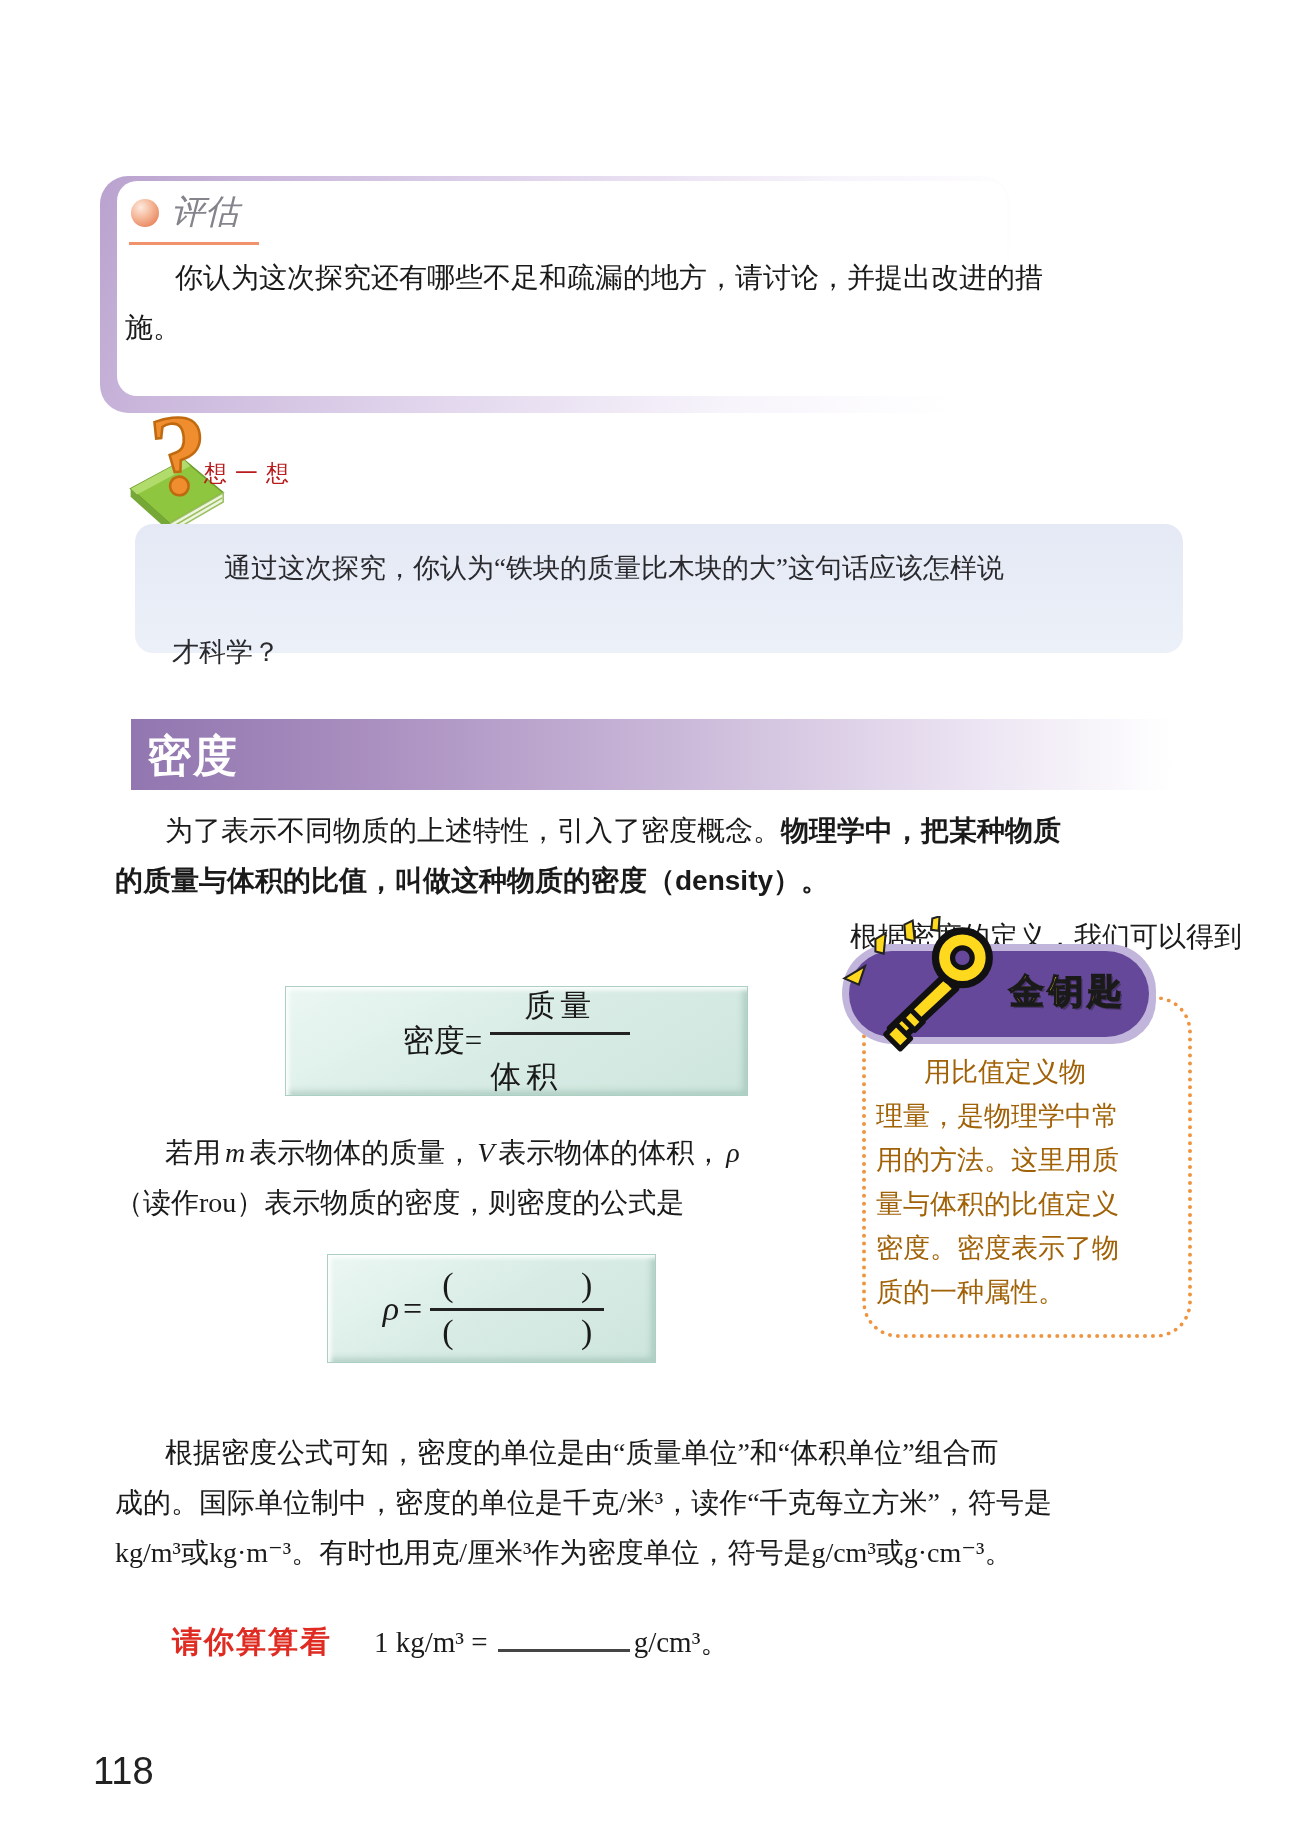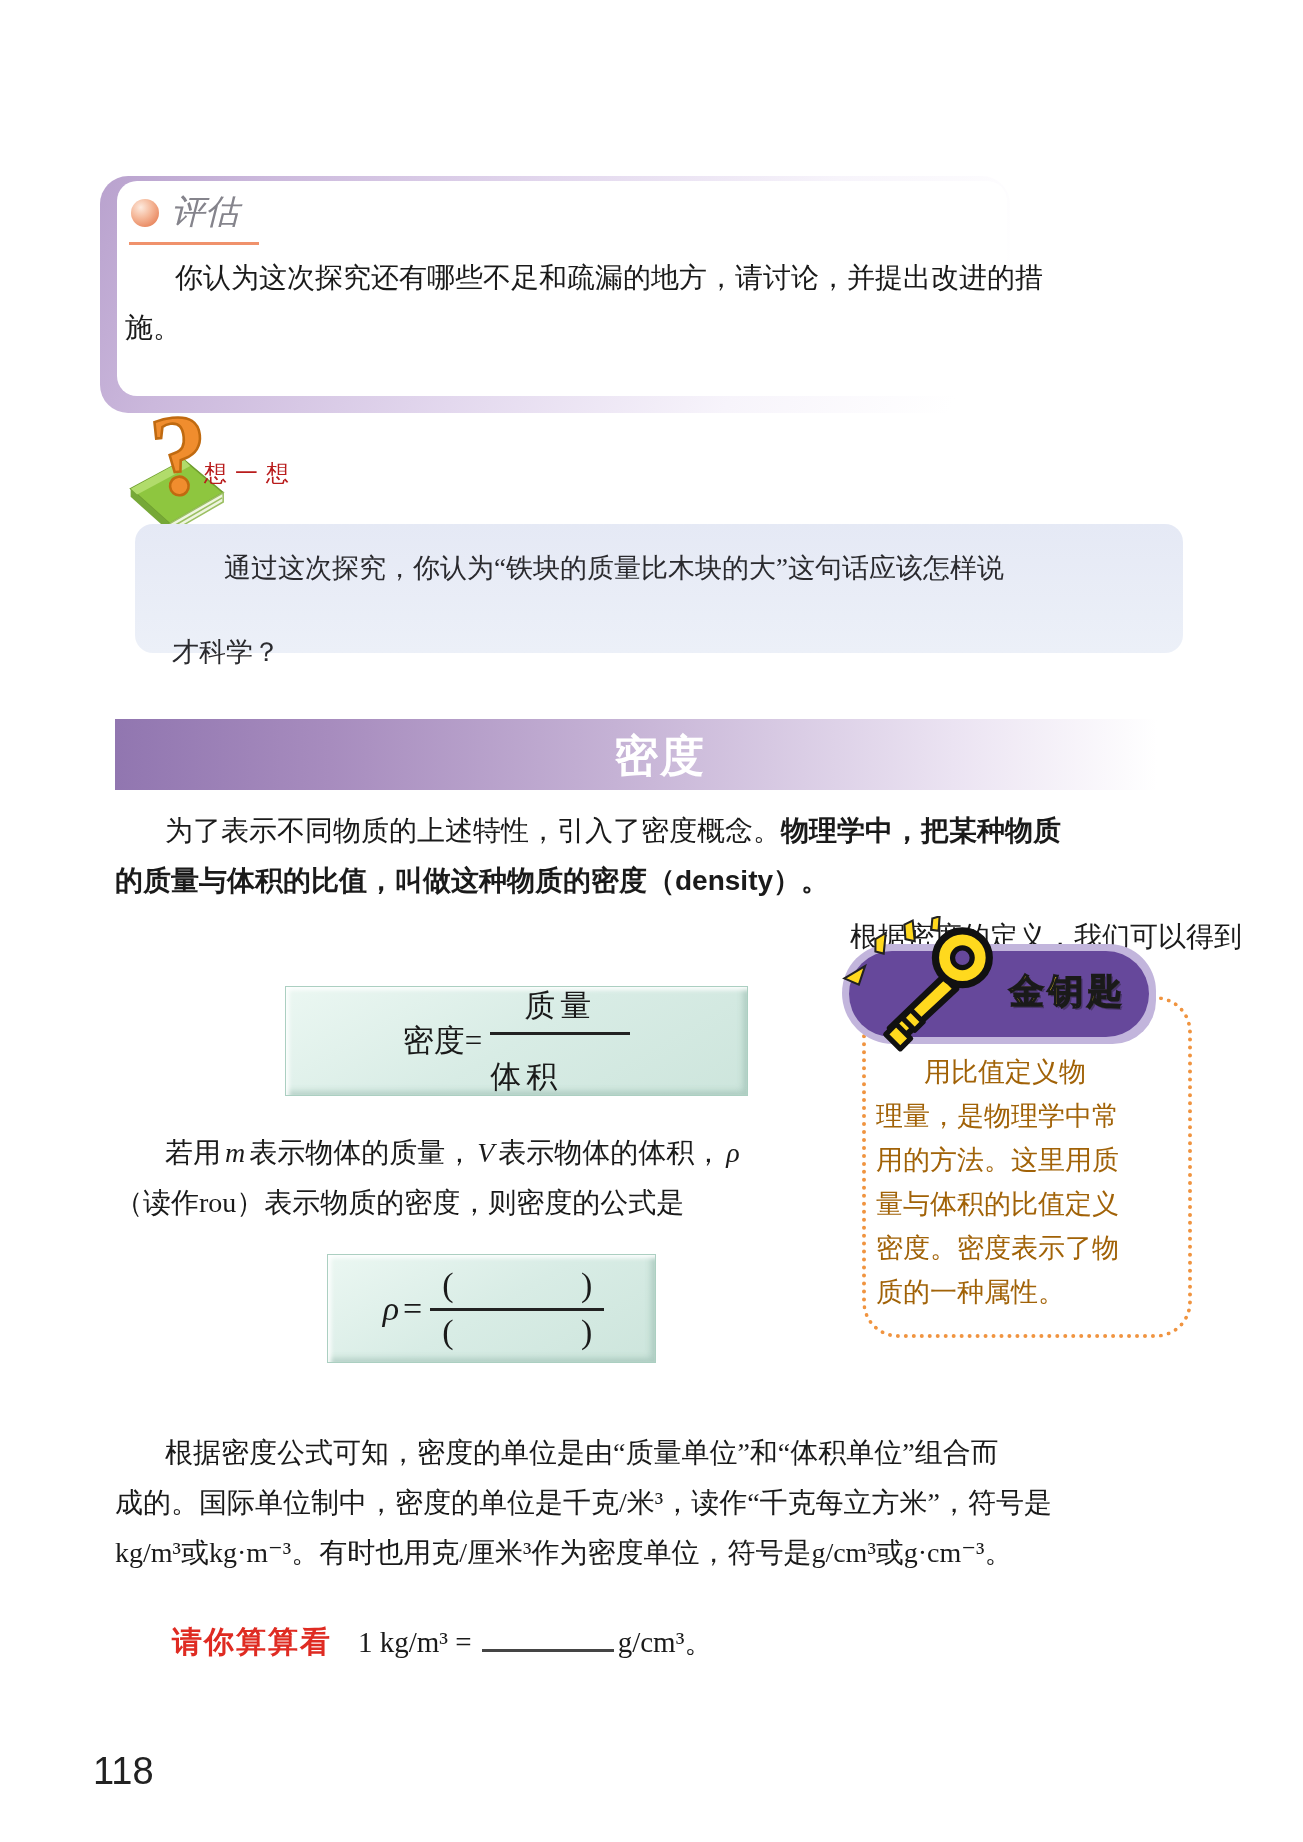--- a/index.html
+++ b/index.html
@@ -40,23 +40,22 @@
   .think-box {
     position:absolute; left:135px; top:524px; width:1048px; height:129px;
     border-radius:18px; background:linear-gradient(180deg,#e5e9f5 0%,#ecf0f8 100%);
     font-size:27px; color:#2a2a2e;
   }
   .think-box .l1 { position:absolute; left:89px; top:26px; }
   .think-box .l2 { position:absolute; left:37px; top:62px;margin-top:48px; }
 
   
   .density-banner {
-    position:absolute; left:115px; top:719px; width:1074px; height:71px;
+    position:absolute; left:131px; top:719px; width:1074px; height:71px;
     background:linear-gradient(90deg,#9176b0 0%,#a78cbe 20%,#c9b7d8 50%,#ebe3f2 78%,#ffffff 97%);
-    text-align:center;
   }
   .density-banner span {
     display:inline-block; margin-left:16px; line-height:74px;
     font-family:"Liberation Sans","DejaVu Sans",sans-serif; font-weight:bold;
     font-size:44px; color:#ffffff; letter-spacing:2px;
   }
 
   
   .para { position:absolute; left:115px; width:1070px; font-size:28px; line-height:50px; }
   .intro { top:806px; }
@@ -80,21 +79,21 @@
   .frac { display:inline-flex; flex-direction:column; align-items:flex-start; margin-left:8px; }
   .frac .num { border-bottom:3px solid #222; padding:0 34px 5px; letter-spacing:5px; }
   .frac .den { padding-top:21px; letter-spacing:5px; }
   .f2 .lhs { font-size:34px; }
   .f2 .num, .f2 .den { display:flex; justify-content:space-between; width:150px; font-size:34px; letter-spacing:0; }
   .f2 .num { padding:0 12px 4px; }
   .f2 .den { padding:2px 12px 0; }
 
   
   .calc-row { position:absolute; left:172px; top:1620px; font-size:29px; display:flex; align-items:baseline; }
-  .calc-label { color:#df2b22; font-weight:700; font-size:30px; margin-right:26px; letter-spacing:2px; }
+  .calc-label { color:#df2b22; font-weight:700; font-size:30px; margin-right:42px; letter-spacing:2px; }
   .blank { display:inline-block; width:132px; border-bottom:3px solid #454545; height:1em; margin:0 4px 0 10px; }
 
   
   .gk-box {
     position:absolute; left:862px; top:996px; width:322px; height:334px;
     border:4px dotted #f09440; border-radius:36px; background:transparent;
   }
   .gk-lines {
     position:absolute; left:876px; top:1050px; width:300px;
     font-family:"Liberation Sans","DejaVu Sans",sans-serif;

